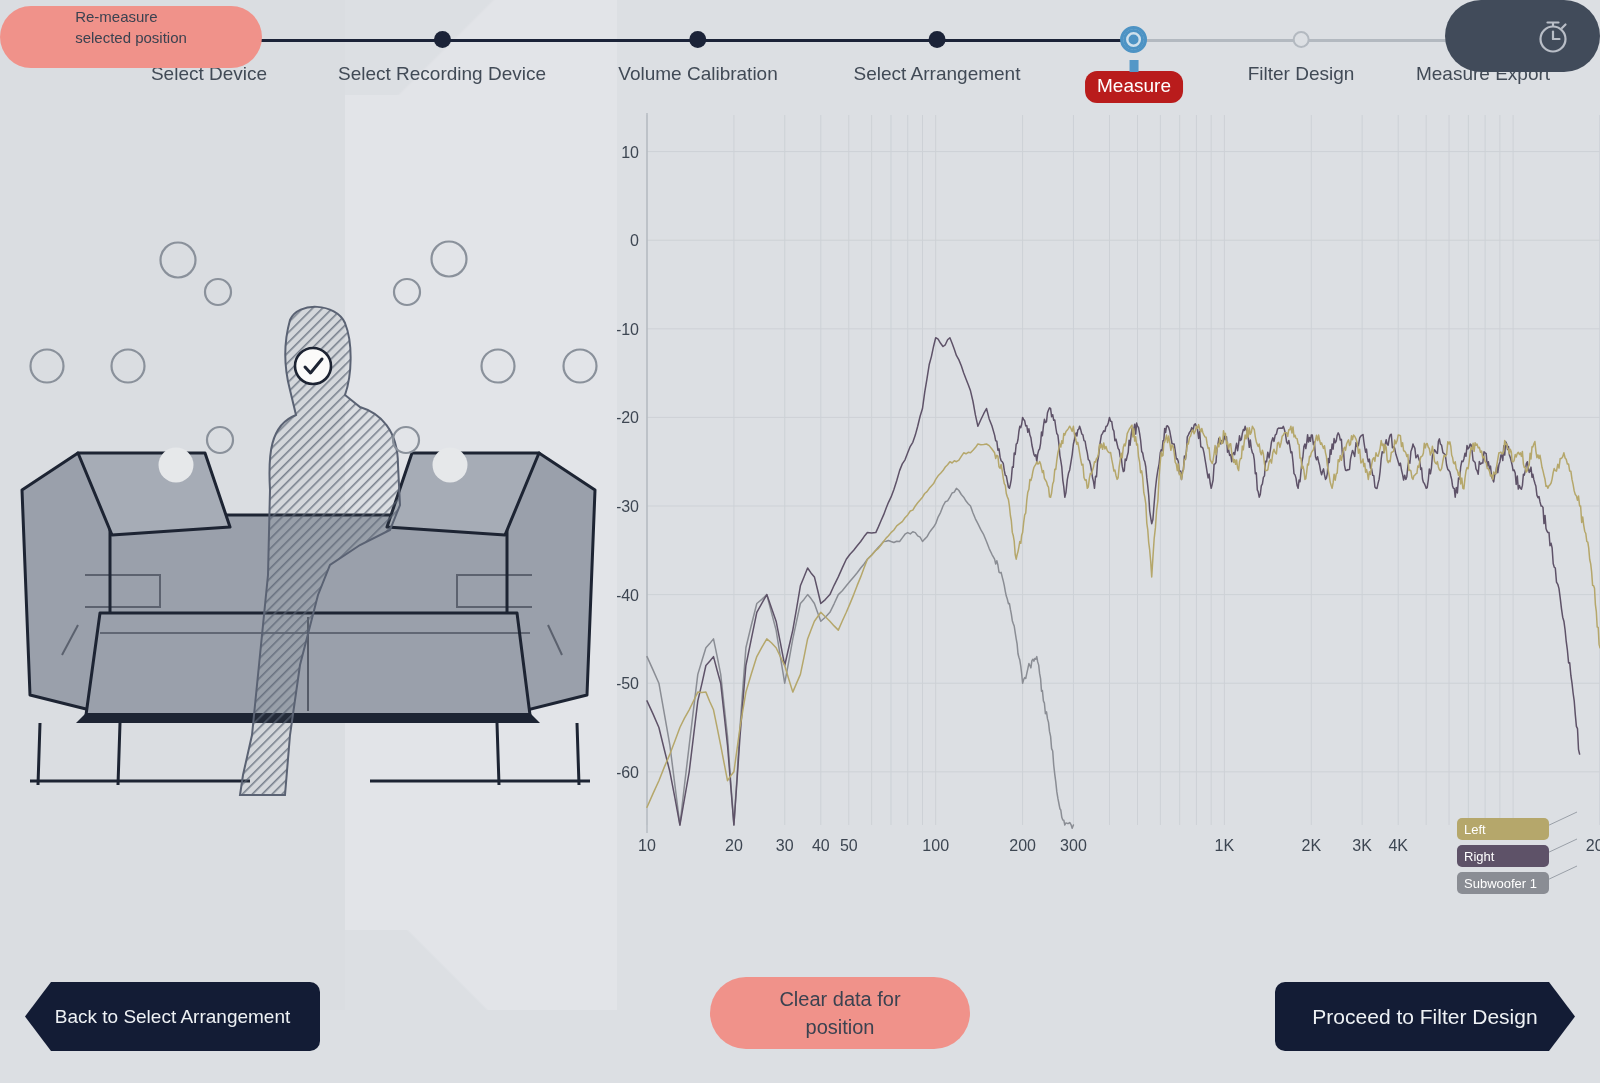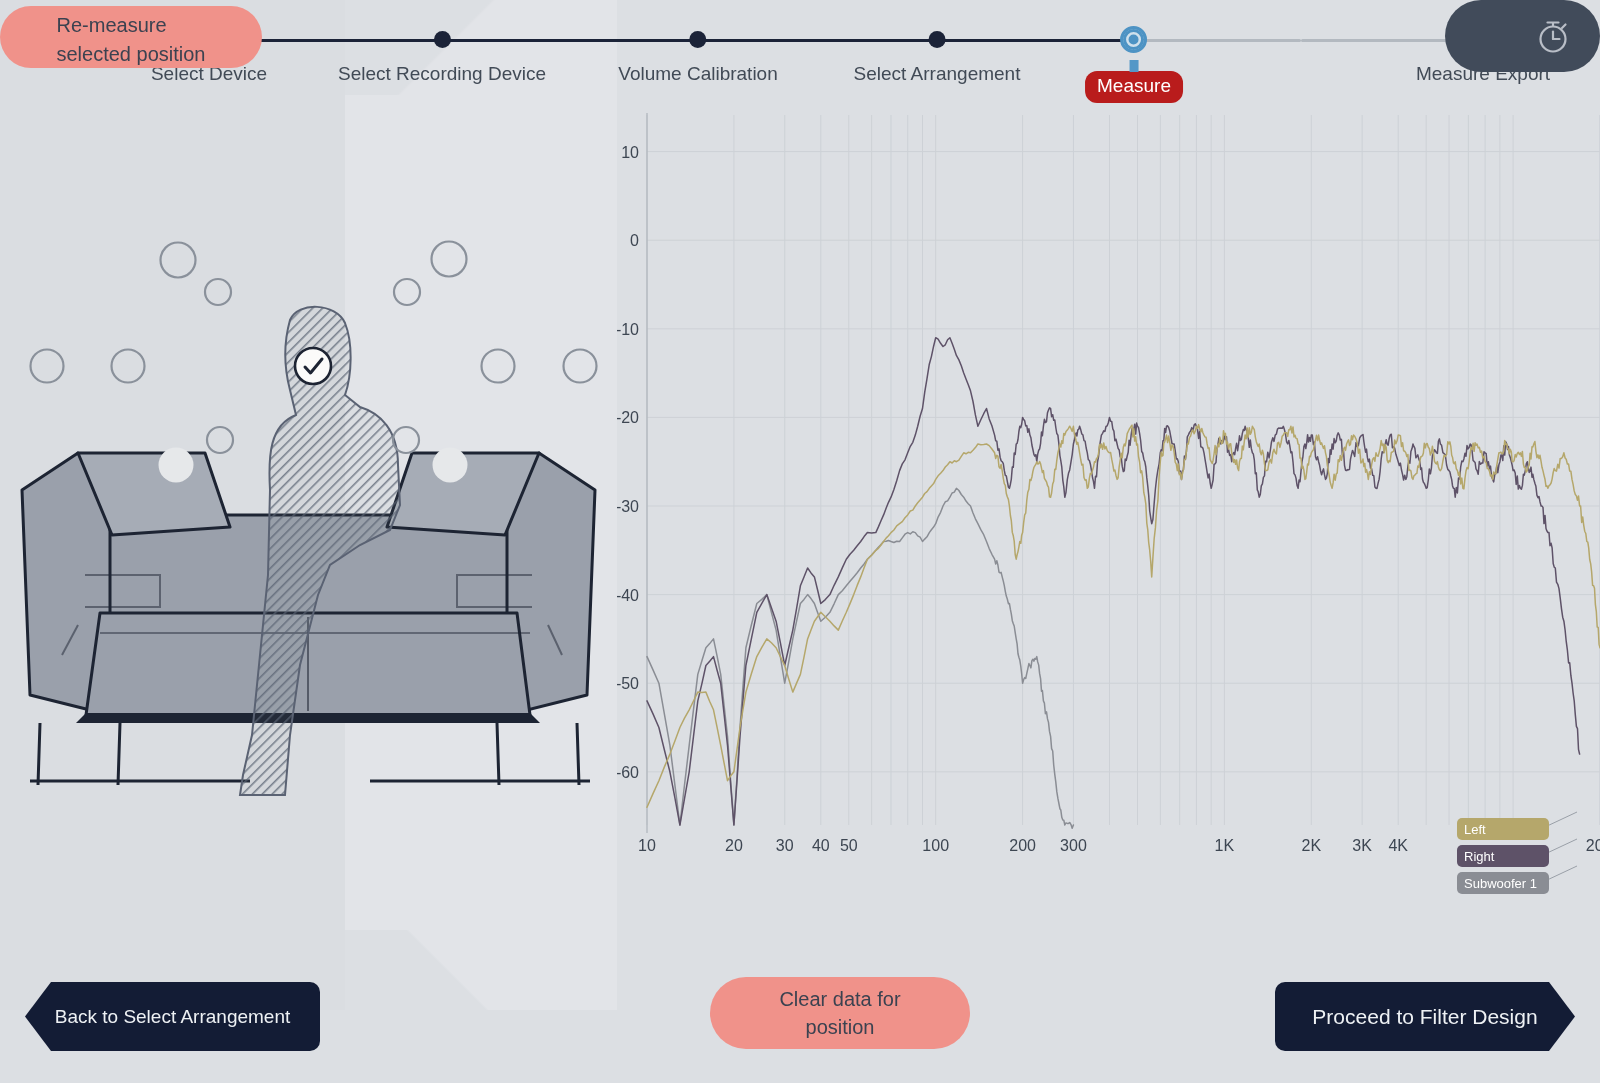--- a/index.html
+++ b/index.html
@@ -83,22 +83,22 @@
     border-radius: 0 10px 10px 0; font-size: 19px;
   }
   #btn-remeasure-wrap { left: 355px; top: 977px; width: 333px; height: 72px; }
   #btn-remeasure-timer {
     position: absolute; right: 0; top: 0; width: 155px; height: 72px;
     background: #414b5a; border-radius: 36px; display: flex; align-items: center;
     justify-content: flex-end; padding-right: 27px; cursor: pointer;
   }
   #btn-remeasure {
     position: absolute; left: 0; top: 6px; width: 262px; height: 62px;
-    background: #f0928a; border-radius: 31px; color: #3b4250; font-size: 20px;
-    line-height: 1.42; display: flex; align-items: flex-end; justify-content: center;
+    background: #f0928a; border-radius: 31px; color: #3b4250; font-size: 15px;
+    line-height: 1.42; display: flex; align-items: flex-start; justify-content: center;
     cursor: pointer;
   }
   #btn-clear {
     left: 710px; top: 977px; width: 260px; height: 72px; background: #f0928a;
     border-radius: 36px; color: #3b4250; font-size: 20px; line-height: 1.42;
   }
   #btn-proceed {
     left: 1275px; top: 982px; width: 300px; height: 69px; background: #131c35;
     clip-path: polygon(0 0, calc(100% - 26px) 0, 100% 50%, calc(100% - 26px) 100%, 0 100%);
     border-radius: 10px 0 0 10px; font-size: 21px;
@@ -142,20 +142,24 @@
         </div>
         <div class="step done" style="left: 282px;">
           <div class="dot"></div>
           <div class="lbl">Select Recording Device</div>
         </div>
         <div class="step done" style="left: 777px; text-align: right;">
           <div class="dot"></div>
           <div class="lbl">Select Arrangement</div>
         </div>
         <div class="step active" style="left: 974px;"><div class="dot"></div><div class="lbl">Measure</div></div>
+        <div class="step todo" style="left: 1141px;">
+          <div class="dot"></div>
+          <div class="lbl">Filter Design</div>
+        </div>
         <div class="step todo" style="left: 1323px;">
           <div class="dot"></div>
           <div class="lbl">Measure Export</div>
         </div>
       </div>
   </div>
 
   <div id="illus">
     <svg width="617" height="865" viewBox="0 0 617 865">
 

